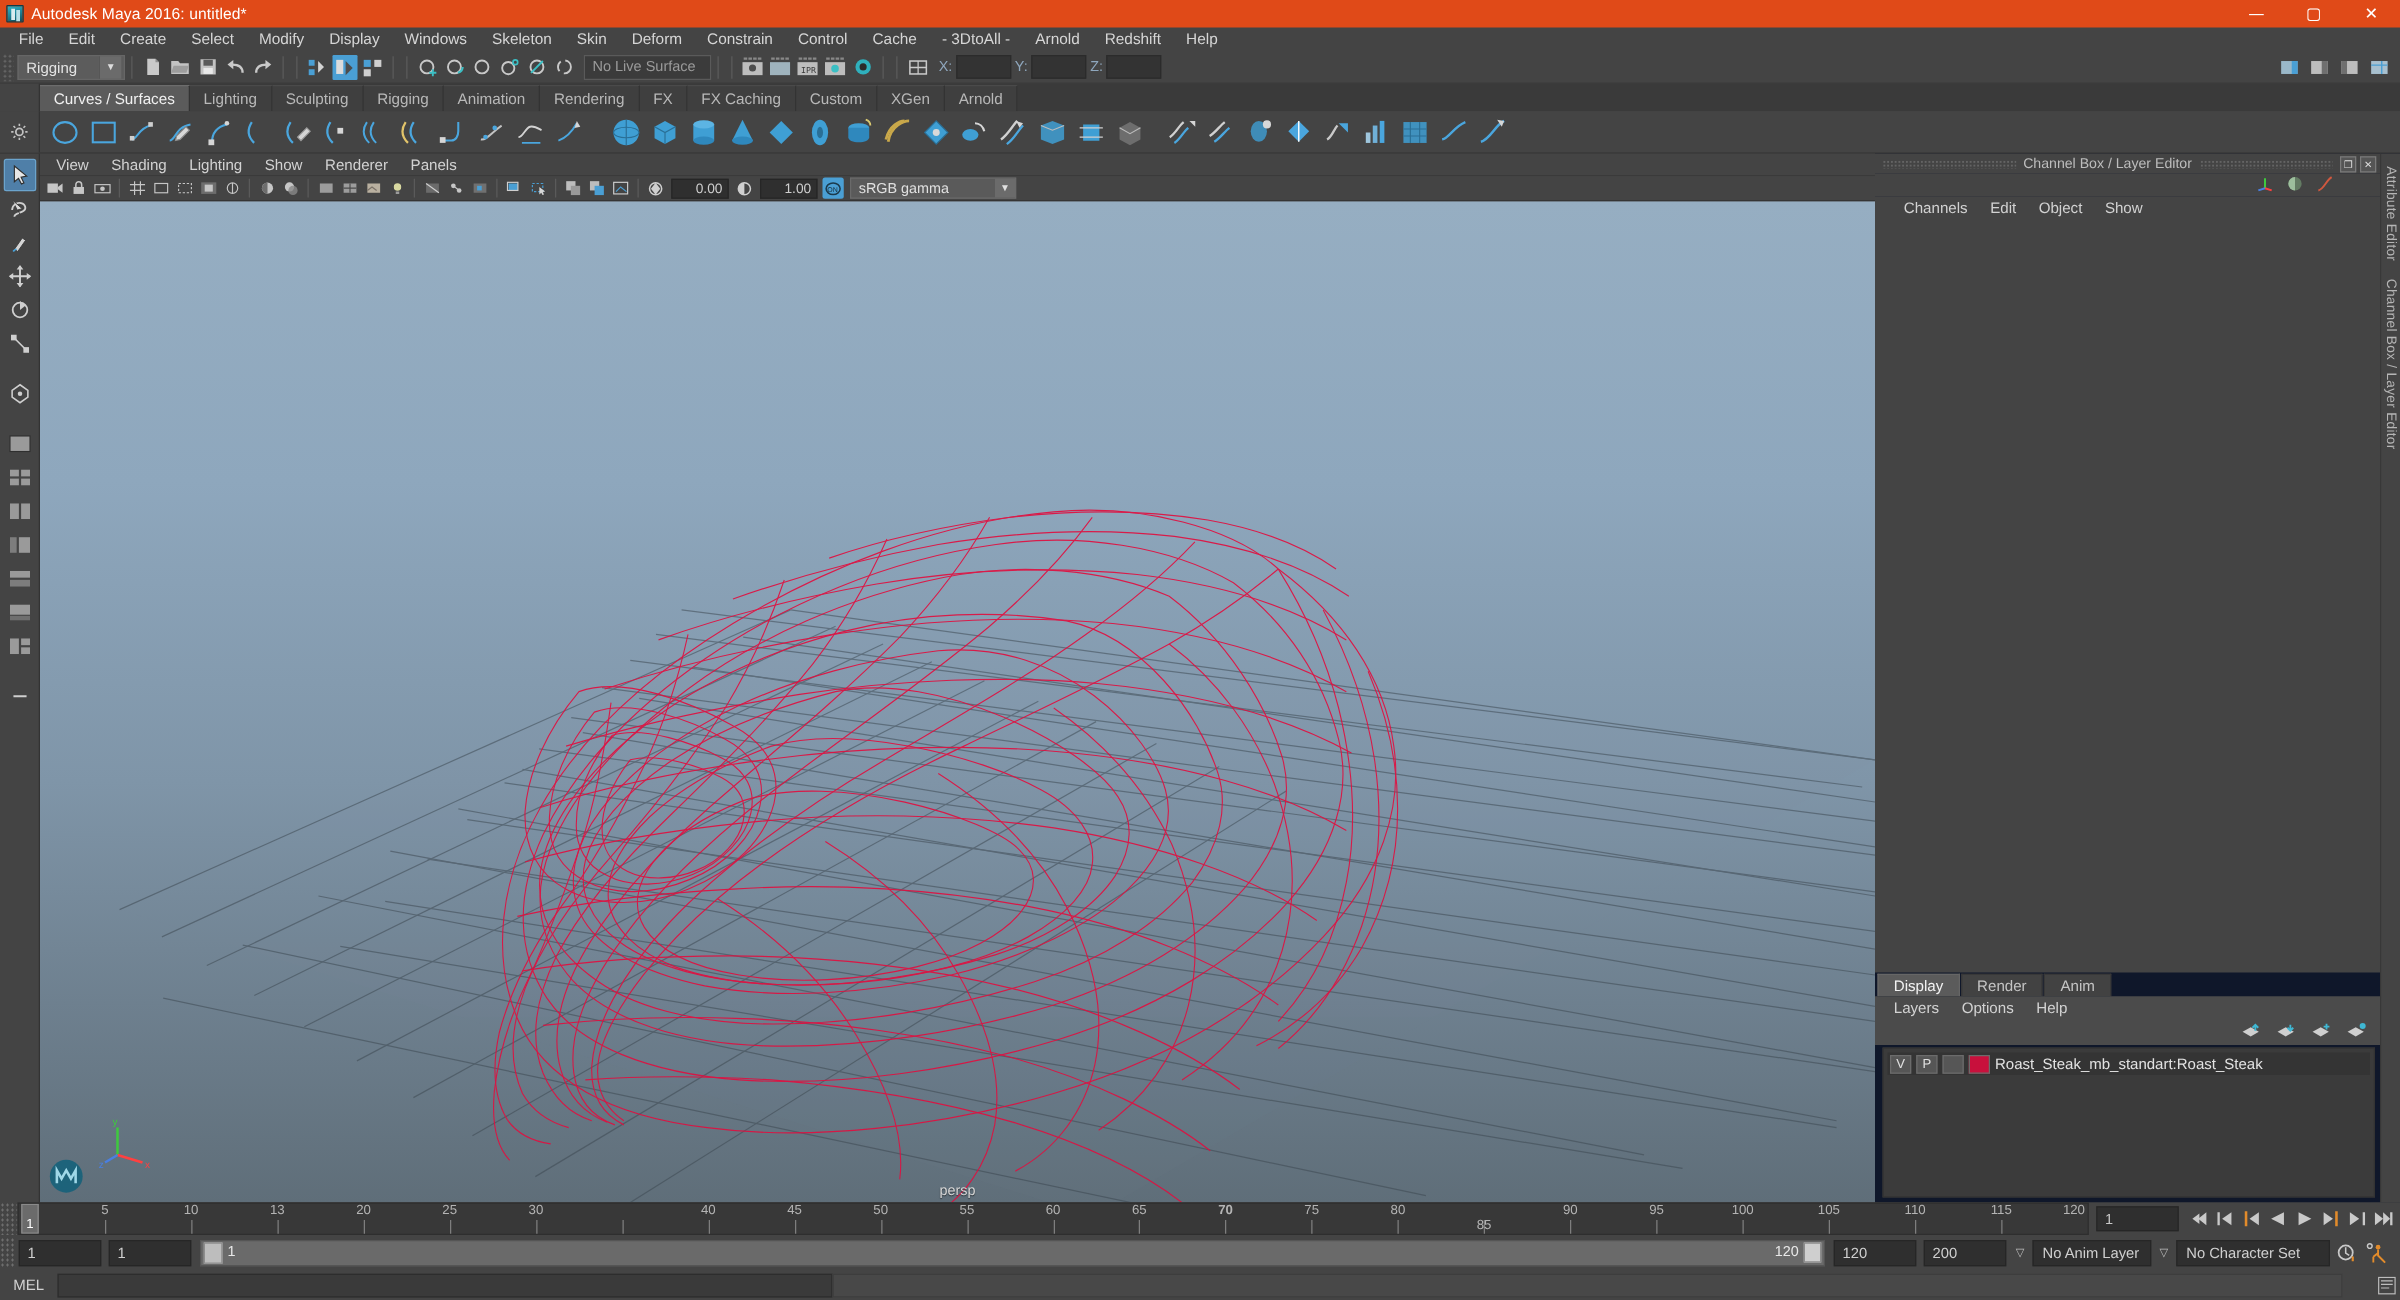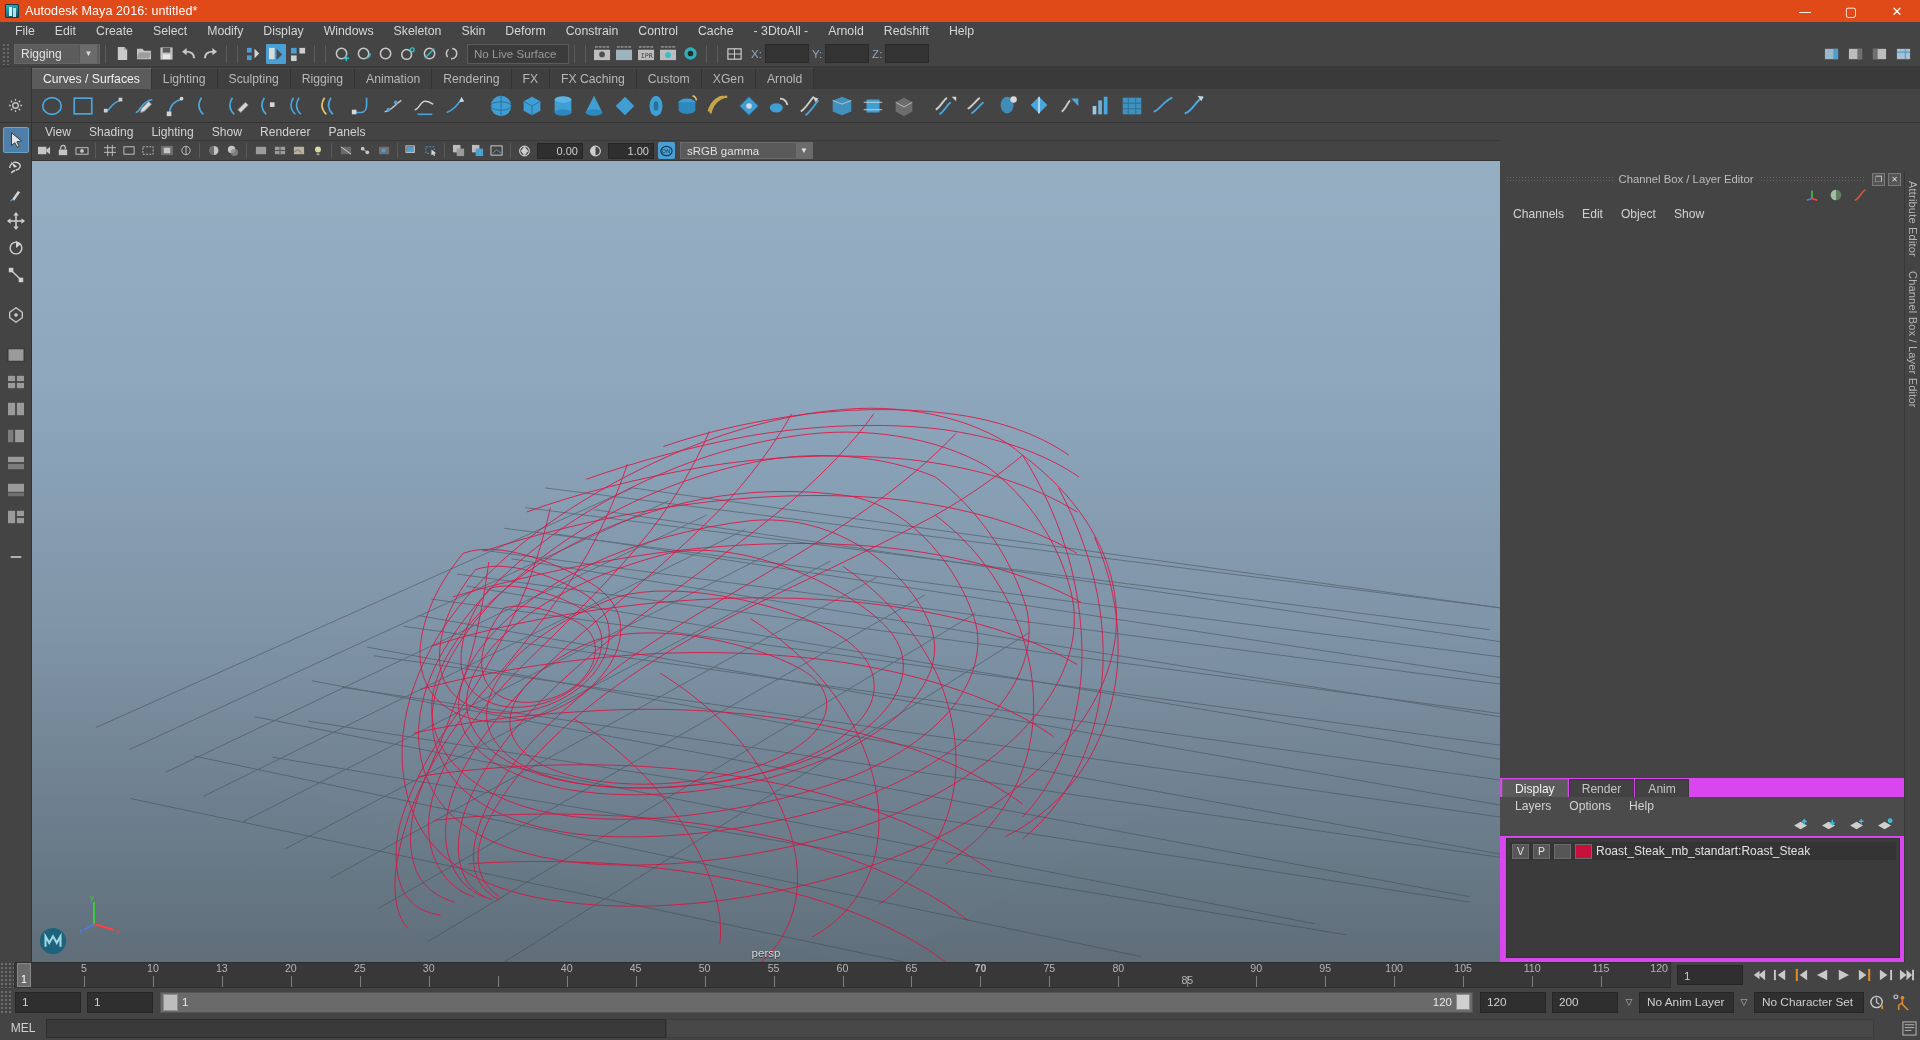--- a/index.html
+++ b/index.html
@@ -145,34 +145,34 @@
     background:linear-gradient(180deg,#96aec2 0%,#8ea7bd 28%,#7f95a8 58%,#6e808f 80%,#5f6e79 100%);
   }
   .vp-label{
     position:absolute; bottom:3px; left:0; right:0; text-align:center; color:#d8d8d8;
     font-size:11.5px; text-shadow:0 1px 1px rgba(0,0,0,.6);
   }
   .axis-gizmo{ position:absolute; left:46px; bottom:26px; width:46px;height:46px; }
   .vp-logo{ position:absolute; left:6px; bottom:6px; width:30px;height:30px; }
 
   
-  .rightdock{ width:420px; flex:0 0 420px; background:#d946ef; display:flex;margin-top:48px; }
+  .rightdock{ width:420px; flex:0 0 420px; background:#0f172a; display:flex; }
   .rd-main{ flex:1; display:flex; flex-direction:column; min-width:0; }
   .rd-title{
     height:16px; flex:0 0 16px; display:flex; align-items:center; font-size:11.3px;
     color:#bdbdbd; background:#444; position:relative;
   }
   .dots{
     flex:1; height:7px;
     background-image:radial-gradient(#6a6a6a 34%, transparent 36%);
     background-size:3px 3px; margin:0 6px; opacity:.85;
   }
   .rd-wbtn{ width:13px;height:13px;border:1px solid #7a7a7a;background:#555;margin-right:3px;
     display:flex;align-items:center;justify-content:center;font-size:8px;color:#ddd;}
-  .cb-menubar{ height:19px;flex:0 0 19px;display:flex;align-items:center;padding-left:4px;background:#444;}
+  .cb-menubar{ height:19px;flex:0 0 19px;display:flex;align-items:center;padding-left:14px;background:#444;}
   .cb-menu{ padding:0 9px;font-size:12.1px;color:#d2d2d2;line-height:19px; }
   .cb-iconrow{ height:18px;flex:0 0 18px;display:flex;align-items:center;justify-content:flex-end;
     padding-right:36px;gap:8px;background:#444;}
   .cb-body{ flex:1; background:#444; min-height:0; }
 
   .layer-tabs{ display:flex; height:19px; flex:0 0 19px; align-items:flex-end; padding-left:2px; }
   .ltab{
     padding:0 12px; height:18px; line-height:18px; font-size:12.1px; color:#c4c4c4;
     background:#424242; border:1px solid #383838; border-bottom:none; margin-right:1px;
   }
@@ -1346,21 +1346,21 @@
       <div class="rt-handle"></div>
       <div class="rt-lbl">1</div>
       <div class="rt-rlbl">120</div>
       <div class="rt-rhandle"></div>
     </div>
     <div class="rfld" style="width:66px">120</div>
     <div class="rfld" style="width:66px">200</div>
     <div class="rarrow">▽</div>
     <div class="rsel" style="width:95px">No Anim Layer</div>
     <div class="rarrow">▽</div>
-    <div class="rsel" style="width:110px">No Character Set</div>
+    <div class="rsel" style="width:123px">No Character Set</div>
     <div style="width:22px;display:flex;align-items:center;justify-content:center">
       <svg width="17" height="16" viewBox="0 0 18 17">
           <circle cx="8" cy="8.5" r="6" stroke="#c9c9c9" stroke-width="1.5" fill="none"></circle>
           <path d="M8 4v5l3 2" stroke="#c9c9c9" stroke-width="1.3" fill="none"></path>
           <path d="M14 12v4" stroke="#e28b2b" stroke-width="1.8"></path>
         </svg>
     </div>
     <div style="width:26px;display:flex;align-items:center;justify-content:center;margin-right:6px">
       <svg width="19" height="17" viewBox="0 0 20 18">
           <circle cx="11" cy="4" r="2" fill="#e28b2b"></circle>

